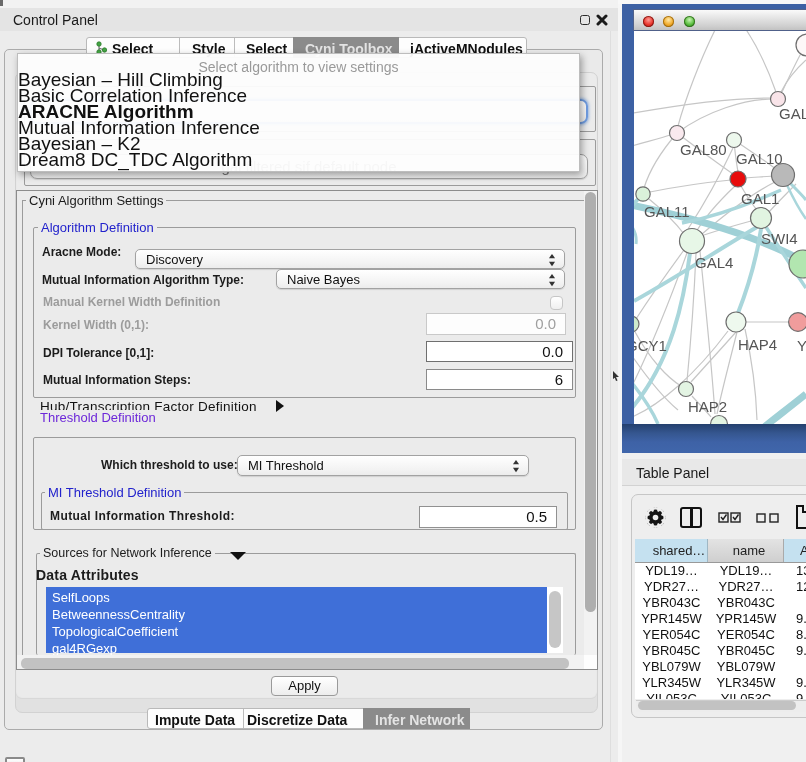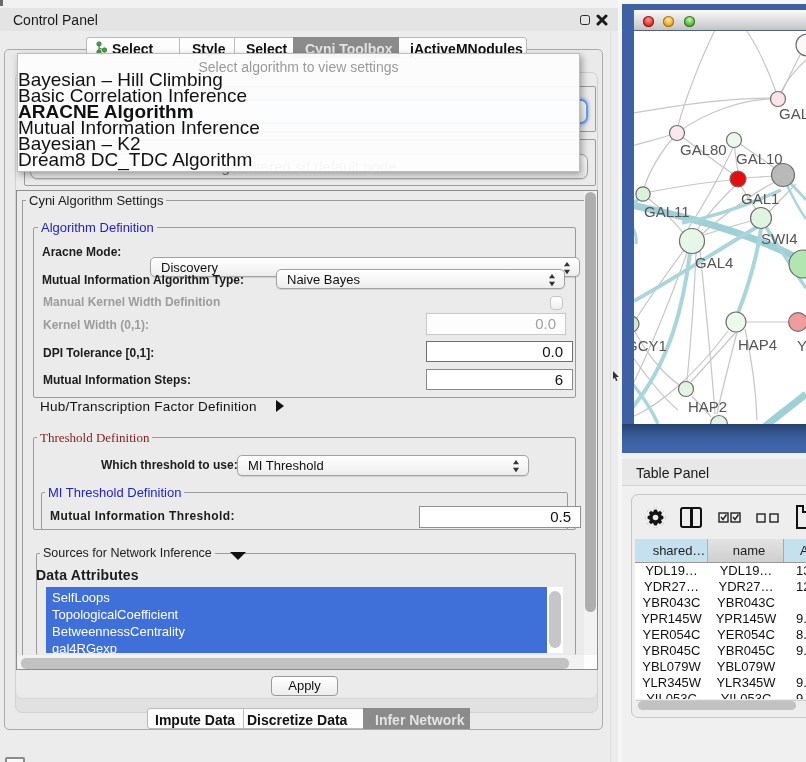--- a/index.html
+++ b/index.html
@@ -65,21 +65,21 @@
 
 <div class="abs" style="left:16px;top:190px;width:582px;height:480px;background:#ebebeb;border:1px solid #8c8c8c;box-sizing:border-box;"></div>
 
 <div class="gbox" style="left:22px;top:200px;width:561px;height:454px;border-radius:0;"></div>
 <div class="gtitle" style="left:26px;top:193px;color:#1c1c1c;">Cyni Algorithm Settings</div>
 
 <div class="gbox" style="left:33px;top:227px;width:541px;height:169px;"></div>
 <div class="gtitle" style="left:38px;top:220px;color:#2222cc;">Algorithm Definition</div>
 
 <div class="lbl" style="left:42px;top:245px;">Aracne Mode:</div>
-<div class="combo" style="left:135px;top:257px;width:430px;height:20px;margin-left:15px;">
+<div class="combo" style="left:135px;top:249px;width:430px;height:20px;">
   <span class="ctext">Discovery</span>
   <svg class="arrows" viewBox="0 0 9 16">
         <path d="M4.5 1 L8 6 L1 6 Z" fill="#333"></path>
         <path d="M4.5 15 L8 10 L1 10 Z" fill="#333"></path>
       </svg>
 </div>
 
 <div class="lbl" style="left:42px;top:273px;">Mutual Information Algorithm Type:</div>
 <div class="combo" style="left:276px;top:269px;width:289px;height:20px;">
   <span class="ctext">Naive Bayes</span>
@@ -98,46 +98,46 @@
 <div class="lbl" style="left:43px;top:346px;">DPI Tolerance [0,1]:</div>
 <div class="field" style="left:426px;top:341px;width:147px;height:21px;line-height:19px;border-color:#6f6f6f;">0.0</div>
 
 <div class="lbl" style="left:43px;top:373px;">Mutual Information Steps:</div>
 <div class="field" style="left:426px;top:369px;width:147px;height:21px;line-height:19px;border-color:#8a8a8a;">6</div>
 
 <div class="abs" style="left:40px;top:399px;font-size:13.5px;letter-spacing:0.25px;color:#111;">Hub/Transcription Factor Definition</div>
 <div class="abs" style="left:276px;top:400px;width:0;height:0;border-left:8px solid #111;border-top:6px solid transparent;border-bottom:6px solid transparent;"></div>
 
 <div class="gbox" style="left:33px;top:437px;width:541px;height:91px;"></div>
-<div class="gtitle" style="left:37px;top:430px;color:#7f1d1d;font-family:Liberation Serif, serif;">Threshold Definition</div>
+<div class="gtitle" style="left:37px;top:410px;color:#6d28d9;">Threshold Definition</div>
 
 <div class="lbl" style="left:101px;top:458px;">Which threshold to use:</div>
 <div class="combo" style="left:237px;top:455px;width:292px;height:21px;">
   <span class="ctext">MI Threshold</span>
   <svg class="arrows" viewBox="0 0 9 16">
         <path d="M4.5 1 L8 6 L1 6 Z" fill="#333"></path>
         <path d="M4.5 15 L8 10 L1 10 Z" fill="#333"></path>
       </svg>
 </div>
 
 <div class="gbox" style="left:41px;top:492px;width:525px;height:36px;"></div>
 <div class="gtitle" style="left:45px;top:485px;color:#2222cc;">MI Threshold Definition</div>
 <div class="lbl" style="left:50px;top:509px;letter-spacing:0.4px;">Mutual Information Threshold:</div>
-<div class="field" style="left:419px;top:506px;width:162px;height:22px;line-height:20px;border-color:#919191;">0.5</div>
+<div class="field" style="left:419px;top:506px;width:138px;height:22px;line-height:20px;border-color:#919191;">0.5</div>
 
 <div class="gbox" style="left:36px;top:553px;width:538px;height:101px;border-bottom:none;"></div>
 <div class="gtitle" style="left:40px;top:546px;color:#1c1c1c;font-size:12.5px;">Sources for Network Inference</div>
 <div class="abs" style="left:230px;top:552px;width:0;height:0;border-top:8px solid #111;border-left:8px solid transparent;border-right:8px solid transparent;"></div>
 <div class="lbl" style="left:36px;top:567px;font-size:14px;letter-spacing:0.2px;">Data Attributes</div>
 
 <div class="abs" style="left:46px;top:587px;width:517px;height:66px;background:#fff;"></div>
 <div class="abs" style="left:46px;top:587px;width:501px;height:66px;background:#3f6fd8;color:#fff;font-size:13px;padding-top:2px;box-sizing:border-box;">
   <div style="padding:1px 0 0 6px;height:16px;">SelfLoops</div>
+  <div style="padding:1px 0 0 6px;height:16px;">BetweennessCentrality</div>
   <div style="padding:1px 0 0 6px;height:16px;">TopologicalCoefficient</div>
-  <div style="padding:1px 0 0 6px;height:16px;">BetweennessCentrality</div>
   <div style="padding:1px 16px 0 6px;height:16px;">gal4RGexp</div>
 </div>
 <div class="abs" style="left:549px;top:591px;width:12px;height:57px;background:#c6c6c6;border-radius:6px;"></div>
 
 <div class="abs" style="left:584px;top:191px;width:13px;height:472px;background:#f2f2f2;"></div>
 <div class="abs" style="left:585px;top:192px;width:11px;height:420px;background:#aeaeae;border-radius:6px;"></div>
 <div class="abs" style="left:17px;top:655px;width:567px;height:14px;background:#f2f2f2;"></div>
 <div class="abs" style="left:21px;top:658px;width:548px;height:11px;background:#c2c2c2;border-radius:5px;"></div>
 <div class="abs" style="left:584px;top:655px;width:13px;height:14px;background:#fdfdfd;"></div>
 

